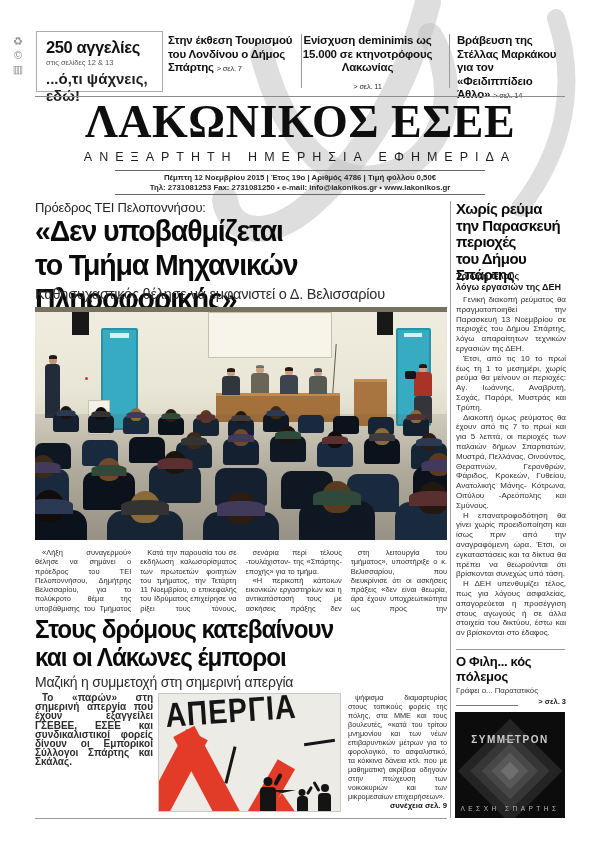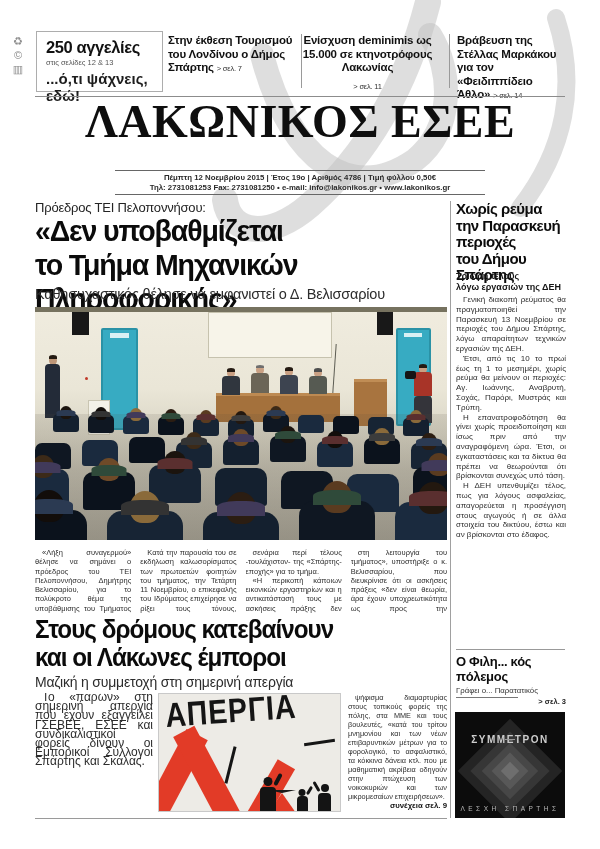--- a/index.html
+++ b/index.html
@@ -56,21 +56,21 @@
   .lead-cols .col{flex:1;overflow:hidden;}
   .lead-cols p{margin:0;text-indent:7px;}
   .cont{font-weight:bold;font-size:7.8px;text-align:right;color:#111;}
 
   .main-divider{left:450px;top:201px;width:1px;height:617px;background:#a0a0a0;}
 
   
   .hl2{left:35px;top:616px;width:430px;font-size:25px;font-weight:800;line-height:27.5px;
        letter-spacing:-1px;color:#0b0b0b;transform:scaleX(0.97);transform-origin:left top;}
   .hl2-sub{left:35px;top:674px;font-size:14px;color:#2c2c2c;letter-spacing:-0.2px;}
-  .strike-colL{left:35px;top:693px;width:118px;height:122px;overflow:hidden;font-size:12px;line-height:9.2px;text-align:justify;color:#2d2d2d;}
+  .strike-colL{left:35px;top:693px;width:118px;height:122px;overflow:hidden;font-size:10px;line-height:9.2px;text-align:justify;color:#2d2d2d;font-weight:bold;}
   .strike-colR{left:348px;top:693px;width:99px;height:122px;overflow:hidden;font-size:7.3px;line-height:9px;text-align:justify;color:#2d2d2d;}
   .strike-colL p,.strike-colR p{margin:0;text-indent:7px;}
 
   
   .poster{left:158px;top:693px;width:183px;height:119px;background:#edebe6;border:1px solid #c9c9c9;box-sizing:border-box;overflow:hidden;}
   .poster *{position:absolute;}
   .po-word{left:5px;top:2px;width:100%;font-size:34px;font-weight:800;letter-spacing:1px;color:#151515;
            transform:rotate(-4deg) scaleX(0.84);transform-origin:left top;white-space:nowrap;}
   .po-bar{background:#e23b27;}
   .po-slash{left:70px;top:52px;width:3px;height:38px;background:#151515;transform:rotate(14deg);}
@@ -81,21 +81,21 @@
   .fig .fa{position:absolute;background:#141414;border-radius:2px;}
   .po-tri{width:0;height:0;border-style:solid;}
 
   
   .sb-title{left:456px;top:201px;width:110px;font-size:15px;font-weight:800;line-height:16.5px;letter-spacing:-0.5px;color:#0c0c0c;}
   .sb-sub{left:456px;top:271px;width:110px;font-size:9px;font-weight:bold;line-height:10.5px;color:#151515;}
   .sb-body{left:456px;top:295px;width:110px;height:350px;overflow:hidden;font-size:8px;line-height:9.8px;text-align:justify;color:#2d2d2d;}
   .sb-body p{margin:0;text-indent:7px;}
   .cp-title{left:456px;top:655px;width:110px;font-size:13px;font-weight:800;line-height:14.5px;color:#0c0c0c;letter-spacing:-0.3px;}
   .cp-byline{left:456px;top:686px;font-size:7.8px;color:#333;}
-  .cp-refrow{left:456px;top:697px;width:110px;display:flex;align-items:flex-start;gap:20px;}
+  .cp-refrow{left:456px;top:697px;width:110px;display:flex;align-items:flex-end;gap:20px;}
   .cp-line{flex:1;height:1px;background:#777;}
   .cp-ref{font-size:7.5px;font-weight:bold;color:#222;white-space:nowrap;}
 
   
   .ad{left:455px;top:712px;width:110px;height:106px;background:#0c0c0c;overflow:hidden;}
   .ad *{position:absolute;}
   .ad .dia{left:50%;top:56%;transform:translate(-50%,-50%) rotate(45deg);}
   .d1{width:74px;height:74px;background:#242424;}
   .d2{width:56px;height:56px;background:#363636;}
   .d3{width:40px;height:40px;background:#474747;}
@@ -142,20 +142,21 @@
   </div>
   <div class="z abs vdiv" style="left:449px;top:34px;height:54px;"></div>
   <div class="z abs teaser" style="left:457px;top:34px;width:108px;">
     <span>Βράβευση της Στέλλας Μαρκάκου για τον «Φειδιππίδειο Άθλο»</span>
     <span class="pref">&gt; σελ. 14</span>
   </div>
 
   <div class="z abs hr" style="left:35px;top:96px;width:530px;"></div>
 
   <div class="z abs mast-title">ΛΑΚΩΝΙΚΟΣ ΕΣΕΕ</div>
+  <div class="z abs mast-sub">ΑΝΕΞΑΡΤΗΤΗ ΗΜΕΡΗΣΙΑ ΕΦΗΜΕΡΙΔΑ</div>
   <div class="z abs hr" style="left:115px;top:170px;width:370px;background:#666;"></div>
   <div class="z abs issue">Πέμπτη 12 Νοεμβρίου 2015 | Έτος 19ο | Αριθμός 4786 | Τιμή φύλλου 0,50€</div>
   <div class="z abs contact">Τηλ: 2731081253 Fax: 2731081250 • e-mail: info@lakonikos.gr • www.lakonikos.gr</div>
   <div class="z abs hr" style="left:115px;top:194px;width:370px;background:#666;"></div>
 
   <div class="z abs kicker">Πρόεδρος ΤΕΙ Πελοποννήσου:</div>
   <div class="z abs headline">
     <div>«Δεν υποβαθμίζεται</div>
     <div>το Τμήμα Μηχανικών Πληροφορικής»</div>
   </div>
@@ -414,20 +415,21 @@
     <div>περιοχές</div>
     <div>του Δήμου Σπάρτης</div>
   </div>
   <div class="z abs sb-sub">
     <div>Τρίωρη τέλους</div>
     <div>λόγω εργασιών της ΔΕΗ</div>
   </div>
   <div class="z abs sb-body">
     <p>Γενική διακοπή ρεύματος θα πραγματοποιηθεί την Παρασκευή 13 Νοεμβρίου σε περιοχές του Δήμου Σπάρτης, λόγω απαραίτητων τεχνικών εργασιών της ΔΕΗ.</p>
     <p>Έτσι, από τις 10 το πρωί έως τη 1 το μεσημέρι, χωρίς ρεύμα θα μείνουν οι περιοχές: Αγ. Ιωάννης, Αναβρυτή, Σοχάς, Παρόρι, Μυστράς και Τρύπη.</p>
+    <p>Διακοπή όμως ρεύματος θα έχουν από τις 7 το πρωί και για 5 λεπτά, οι περιοχές των παλαιών δήμων Σπαρτιατών, Μυστρά, Πελλάνας, Οινούντος, Θεραπνών, Γερονθρών, Φάριδος, Κροκεών, Γυθείου, Ανατολικής Μάνης- Κότρωνα, Οιτύλου -Αρεόπολης και Σμύνους.</p>
     <p>Η επανατροφοδότηση θα γίνει χωρίς προειδοποίηση και ίσως πριν από την αναγραφόμενη ώρα. Έτσι, οι εγκαταστάσεις και τα δίκτυα θα πρέπει να θεωρούνται ότι βρίσκονται συνεχώς υπό τάση.</p>
     <p>Η ΔΕΗ υπενθυμίζει τέλος, πως για λόγους ασφαλείας, απαγορεύεται η προσέγγιση στους αγωγούς ή σε άλλα στοιχεία του δικτύου, έστω και αν βρίσκονται στο έδαφος.</p>
   </div>
 
   <div class="z abs hr" style="left:456px;top:649px;width:109px;background:#999;"></div>
 
   <div class="z abs cp-title">
     <div>Ο Φιλη... κός</div>
     <div>πόλεμος</div>
   </div>

